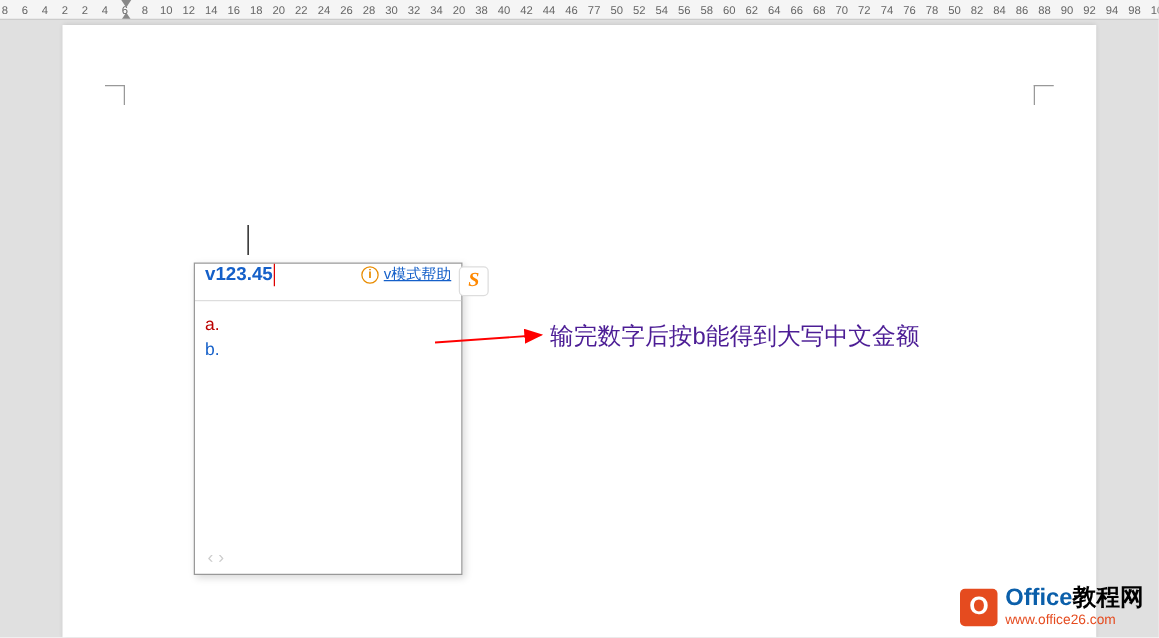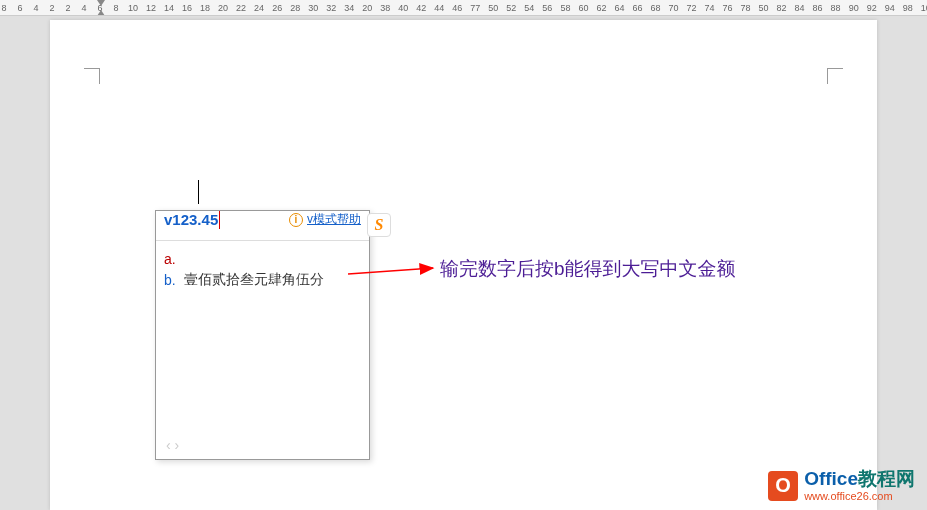--- a/index.html
+++ b/index.html
@@ -217,21 +217,21 @@
       font-weight: bold;
       font-size: 20px;
       font-family: Arial;
     }
     .wm-text { line-height: 1.1; }
     .wm-title {
       font-size: 19px;
       font-weight: bold;
     }
     .wm-title .blue { color: #0b5faa; }
-    .wm-title .orange { color: #0f766e; }
+    .wm-title .orange { color: #000000; }
     .wm-url {
       font-size: 11px;
       color: #e54b1f;
     }
   </style>
 </head>
 <body>
 
 <div class="ruler">
   <div class="ruler-left" id="ruler-left">
@@ -310,21 +310,20 @@
       <span class="help-link">v模式帮助</span>
     </div>
     <div class="sogou-icon">S</div>
   </div>
   <div class="ime-candidates" id="candidates">
       <div class="ime-candidate">
         <span class="cand-key">a.</span>
       </div>
       <div class="ime-candidate">
         <span class="cand-key blue">b.</span>
-        <span class="cand-text">壹佰贰拾叁元肆角伍分</span>
       </div>
     </div>
   <div class="ime-footer">‹ ›</div>
 </div>
 
 <svg class="arrow-svg">
   <defs>
     <marker id="ah" markerWidth="10" markerHeight="8" refX="9" refY="4" orient="auto">
       <polygon points="0 0, 10 4, 0 8" fill="#ff0000"></polygon>
     </marker>

